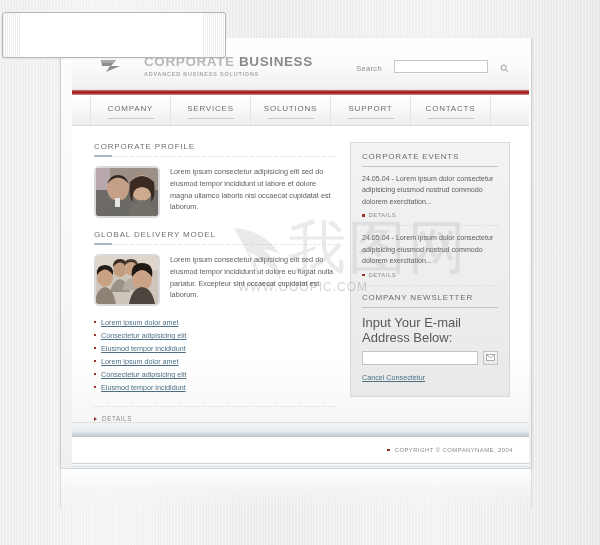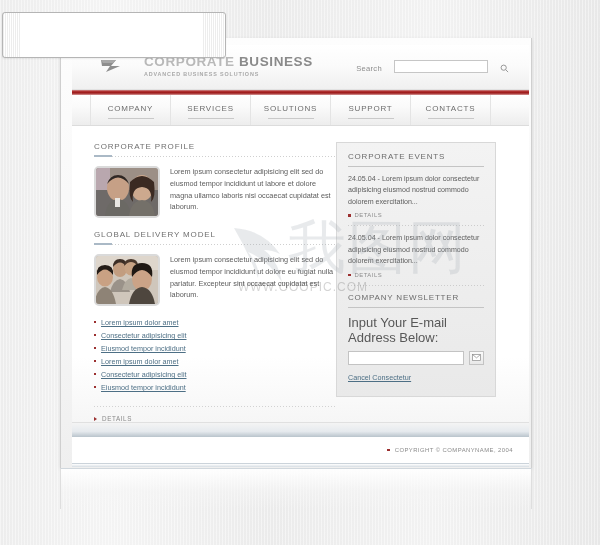--- a/index.html
+++ b/index.html
@@ -159,21 +159,21 @@
   }
 
   
   #content {
     display: flex;
     padding: 16px 18px 0 22px;
     background: linear-gradient(180deg,#ffffff 0%,#ffffff 78%,#f6f6f6 100%);
     min-height: 272px;
     box-sizing: border-box;
   }
-  #main-col { width: 242px; }
+  #main-col { width: 242px; padding-right: 14px; }
   #side-col { width: 160px; }
 
   
   .sec-head { margin-bottom: 4px; }
   .sec-title {
     font-size: 8px;
     letter-spacing: .85px;
     color: #6f6f6f;
   }
   .sec-rule {

